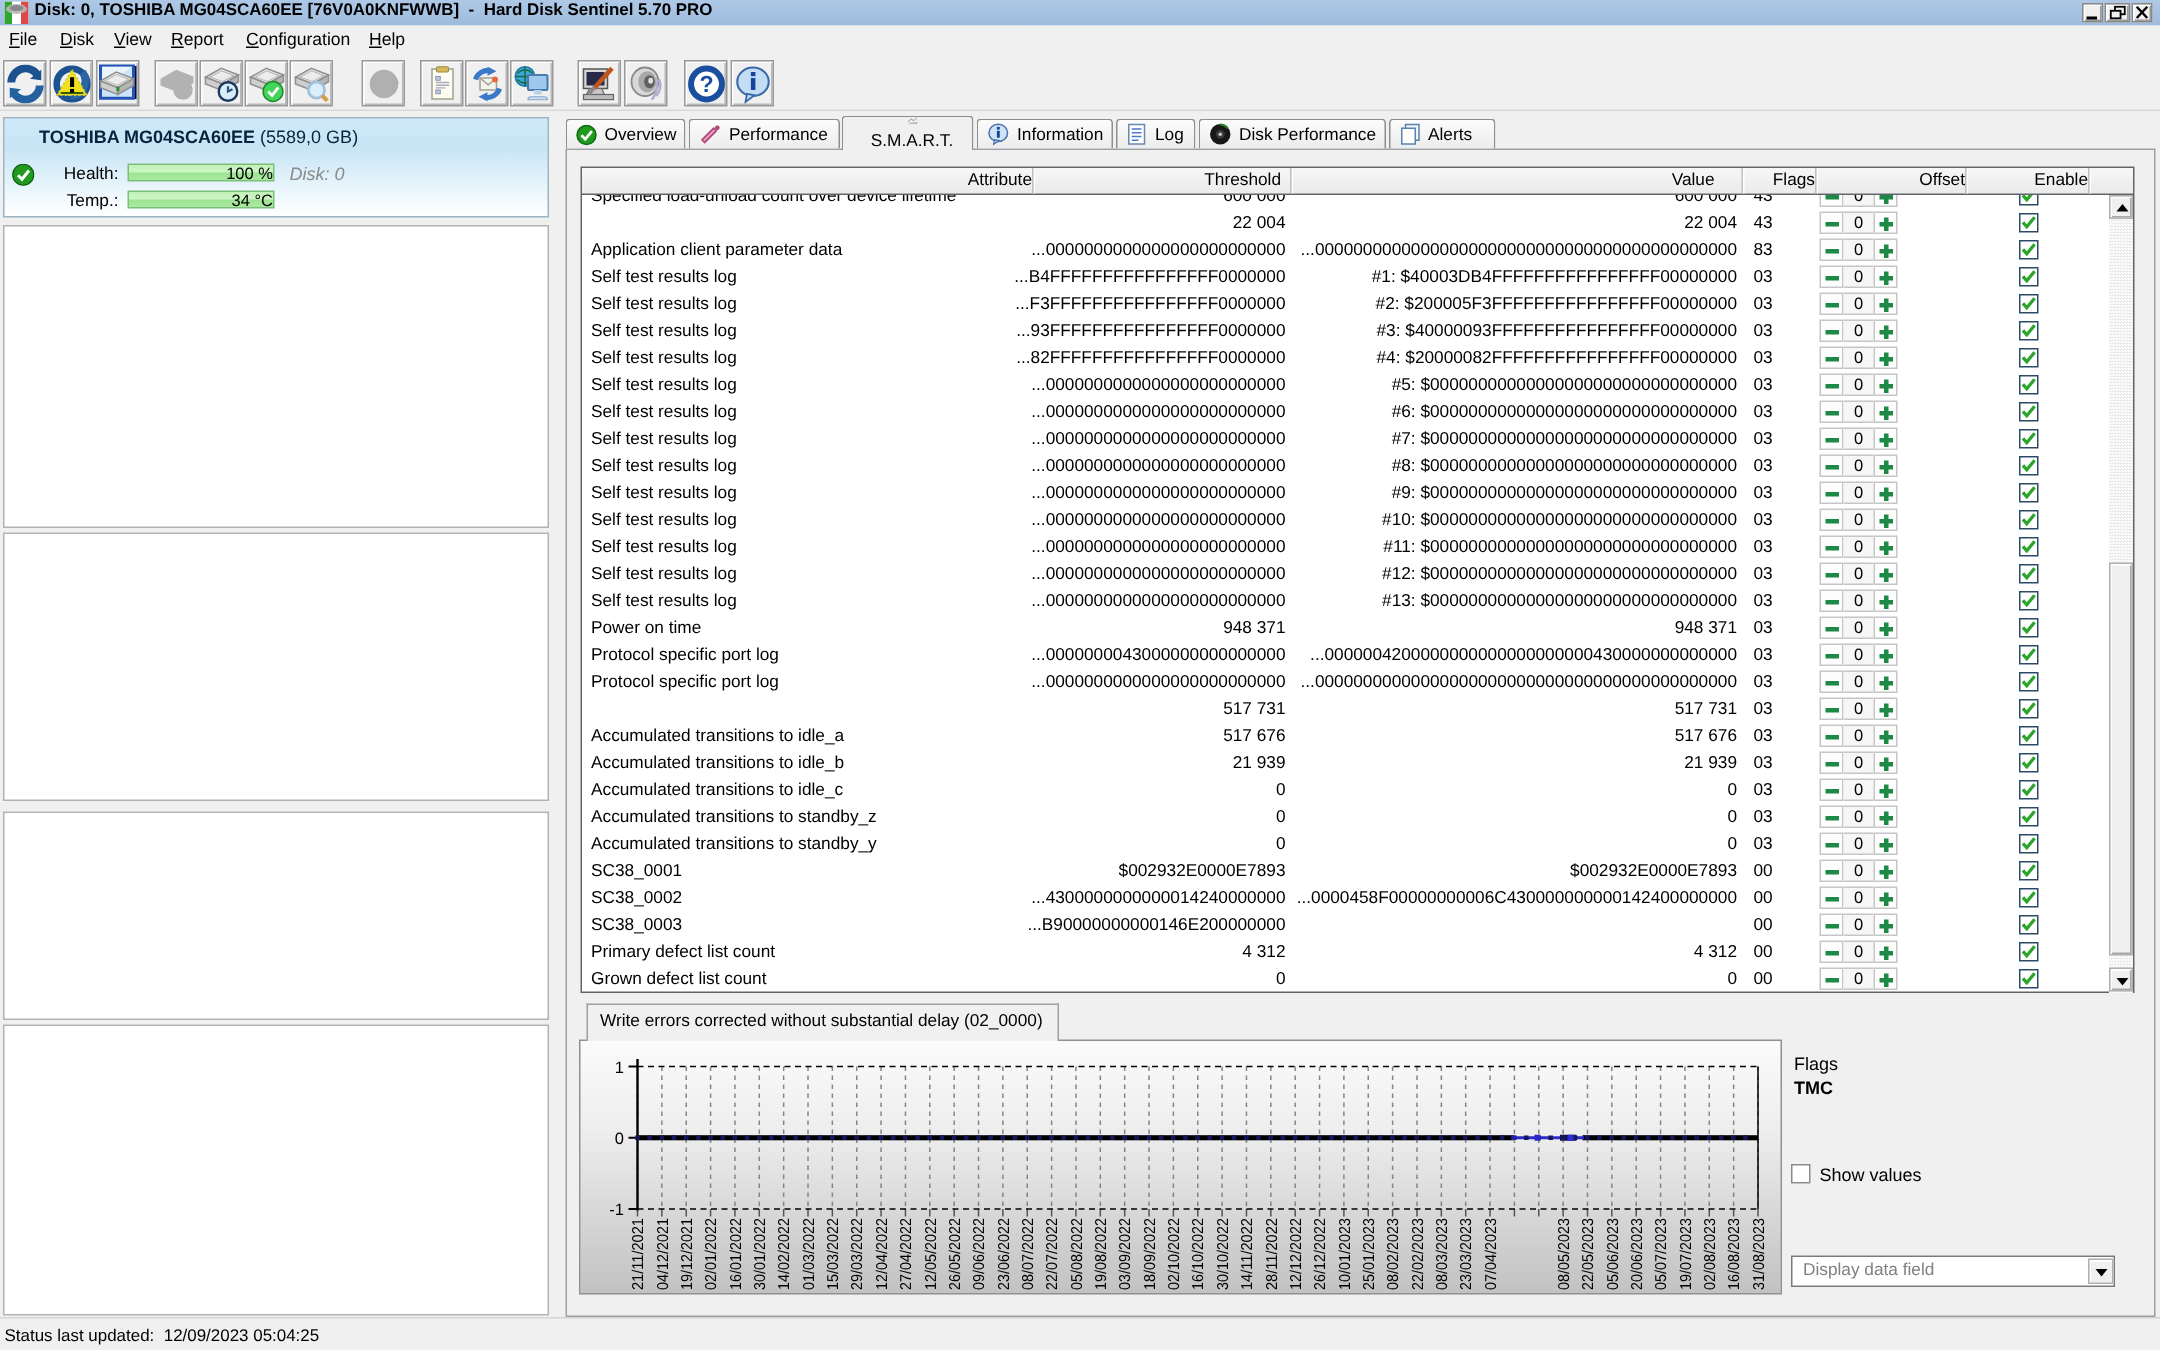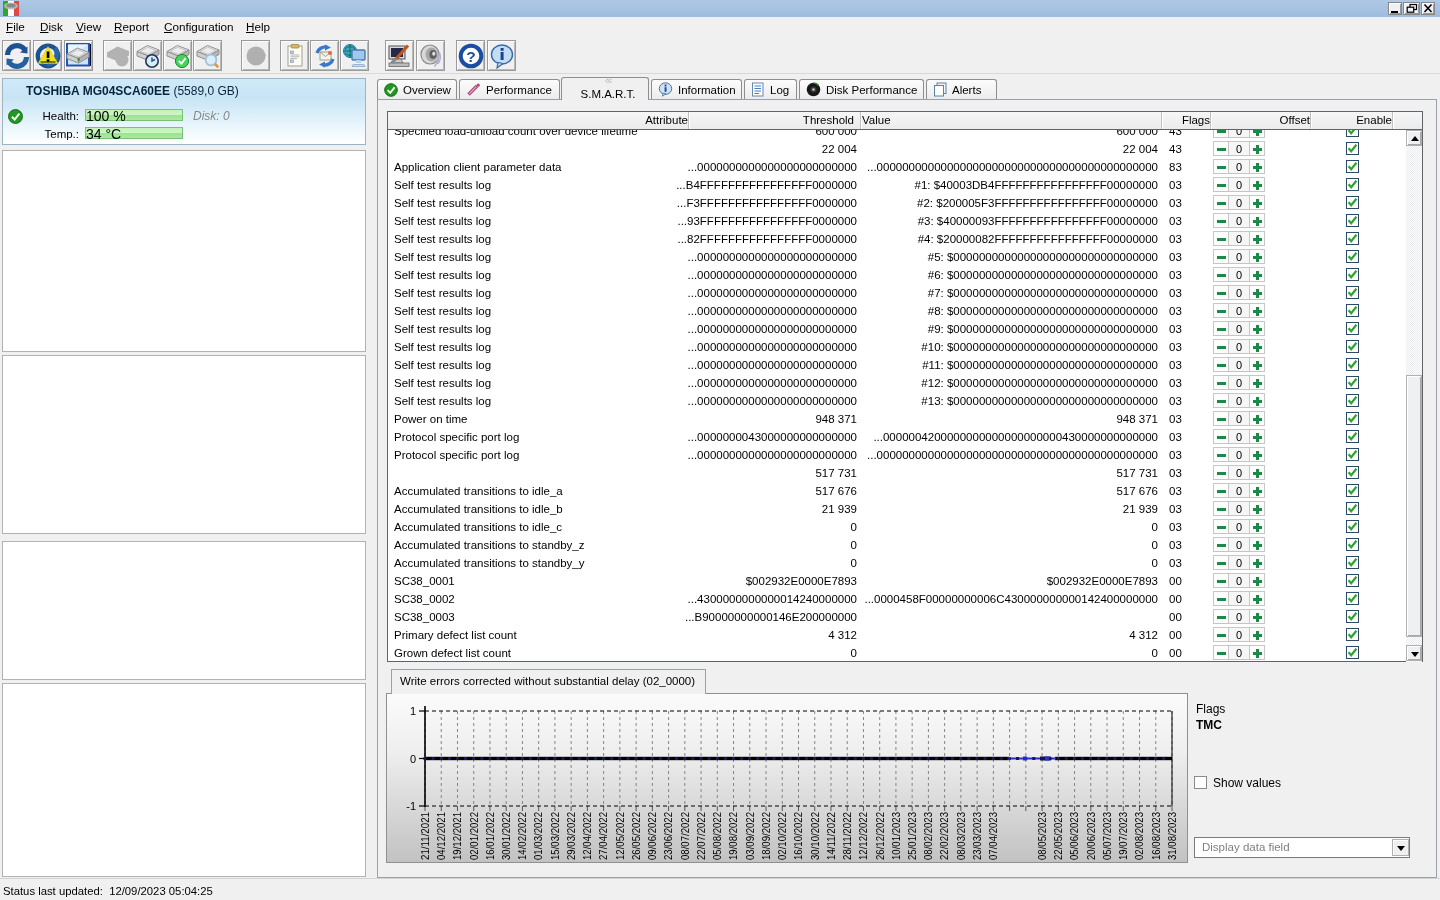--- a/index.html
+++ b/index.html
@@ -14,21 +14,21 @@
 #menubar u { text-decoration:underline; }
 
 #toolbar { position:absolute; left:0; top:38px; width:1440px; height:36px; background:#f0f0f0; border-bottom:1px solid #d8d8d8; }
 .tbtn { position:absolute; top:2px; height:31px; background:#f0f0f0; border:1px solid #9a9a9a; box-shadow:inset 1px 1px 0 #fdfdfd, inset -1px -1px 0 #b8b8b8; display:flex; align-items:center; justify-content:center; }
 
 .lbox { position:absolute; left:2px; width:364px; background:#fff; border:1px solid #b2b2b2; }
 #lheader { position:absolute; left:2px; top:78px; width:364px; height:67px; background:linear-gradient(180deg,#cfe9f8 0%,#c8e5f5 30%,#e8f5fc 70%,#ffffff 100%); border:1px solid #9ab6c6; }
 #lheader .t1 { position:absolute; left:23px; top:5px; font-size:12px; color:#07233e; }
 #lheader .t1 b { font-weight:bold; }
 .hlabel { position:absolute; font-size:11.5px; text-align:right; width:40px; }
-.hbar { position:absolute; left:82px; width:98px; height:12px; border:1px solid #7abf7a; background:linear-gradient(180deg,#c2f2b8 0%,#cdf5c5 45%,#9ce392 55%,#abe9a0 100%); font-size:14px; text-align:left; line-height:12px; }
+.hbar { position:absolute; left:82px; width:98px; height:12px; border:1px solid #7abf7a; background:linear-gradient(180deg,#c2f2b8 0%,#cdf5c5 45%,#9ce392 55%,#abe9a0 100%); font-size:11px; text-align:right; line-height:12px; }
 
 #page { position:absolute; left:377px; top:99px; width:1060px; height:779px; background:#f0f0f0; border:1px solid #9aa0a5; }
 .tab { position:absolute; top:79px; height:20px; background:linear-gradient(180deg,#fcfcfc,#ececec); border:1px solid #8e8e8e; border-bottom:none; border-radius:3px 3px 0 0; display:flex; align-items:center; gap:5px; padding-left:6px; font-size:11.5px; z-index:3; }
 .tab.active { top:77px; height:23px; background:#f0f0f0; z-index:4;flex-direction:column; }
 
 #grid { position:absolute; left:387px; top:111px; width:1036px; height:551px; background:#fff; border:1px solid #5f6468; }
 #ghead { position:absolute; left:0; top:0; width:1034px; height:18px; background:linear-gradient(180deg,#f6f6f6,#ebebeb); border-bottom:1px solid #5f6468; font-size:11.5px; }
 #ghead .hc { position:absolute; top:0; height:17px; line-height:17px; border-right:1px solid #c0c0c0; box-shadow:1px 0 0 #fff;text-align:right; }
 #gbody { position:absolute; left:0; top:18px; width:1034px; height:531px; overflow:hidden; }
 .trow { position:absolute; left:0; height:18px; width:1034px; font-size:11.5px; }
@@ -65,20 +65,21 @@
 <body>
 <div id="titlebar">
   <svg class="abs" style="left:3px;top:1px" width="16" height="15" viewBox="0 0 16 15">
       <rect width="16" height="15" fill="#f8f8f8"></rect>
       <rect x="0" y="0" width="5" height="15" fill="#2da82d"></rect>
       <rect x="11" y="0" width="5" height="15" fill="#e04848"></rect>
       <rect x="5" y="0" width="6" height="15" fill="#fff"></rect>
       <ellipse cx="8" cy="5" rx="7" ry="3.4" fill="#b8b8b8" opacity="0.9"></ellipse>
       <ellipse cx="8" cy="4.4" rx="4.5" ry="2" fill="#888"></ellipse>
     </svg>
+  <div class="ttext">Disk: 0, TOSHIBA MG04SCA60EE [76V0A0KNFWWB]&nbsp; -&nbsp; Hard Disk Sentinel 5.70 PRO</div>
   <div class="winbtn" style="left:1388px;width:14px">
       <div class="abs" style="left:2px;top:8px;width:7px;height:2px;background:#000"></div>
     </div>
   <div class="winbtn" style="left:1403px;width:17px">
       <svg width="15" height="11" viewBox="0 0 15 11" style="position:absolute;left:1px;top:0px">
         <rect x="5" y="1.5" width="6.5" height="5" fill="none" stroke="#000" stroke-width="1.2"></rect>
         <rect x="2.2" y="4.2" width="6.5" height="5" fill="#f0f0f0" stroke="#000" stroke-width="1.2"></rect>
       </svg>
     </div>
   <div class="winbtn" style="left:1421px;width:14px">
@@ -326,21 +327,21 @@
       <rect x="4" y="1" width="9" height="10.5" fill="#eef4fa" stroke="#5a82aa" stroke-width="1"></rect>
       <rect x="1.5" y="3.5" width="9" height="10.5" fill="#fff" stroke="#5a82aa" stroke-width="1"></rect>
     </svg>
     <span>Alerts</span>
   </div>
 
 <div id="grid">
   <div id="ghead">
     <div class="hc" style="left:0;width:301px;padding-left:6px">Attribute</div>
     <div class="hc" style="left:302px;width:171px;text-align:right;padding-right:6px">Threshold</div>
-    <div class="hc" style="left:474px;width:300px;text-align:left;padding-right:5px">Value</div>
+    <div class="hc" style="left:474px;width:300px;text-align:right;padding-right:18px">Value</div>
     <div class="hc" style="left:775px;width:48px;padding-left:6px">Flags</div>
     <div class="hc" style="left:824px;width:99px;padding-left:8px">Offset</div>
     <div class="hc" style="left:924px;width:81px;padding-left:8px">Enable</div>
   </div>
   <div id="gbody">
       <div class="trow" style="top:-8px">
 <div class="c-attr">Specified load-unload count over device lifetime</div>
 <div class="c-thr">600 000</div>
 <div class="c-val">600 000</div>
 <div class="c-flg">43</div>

